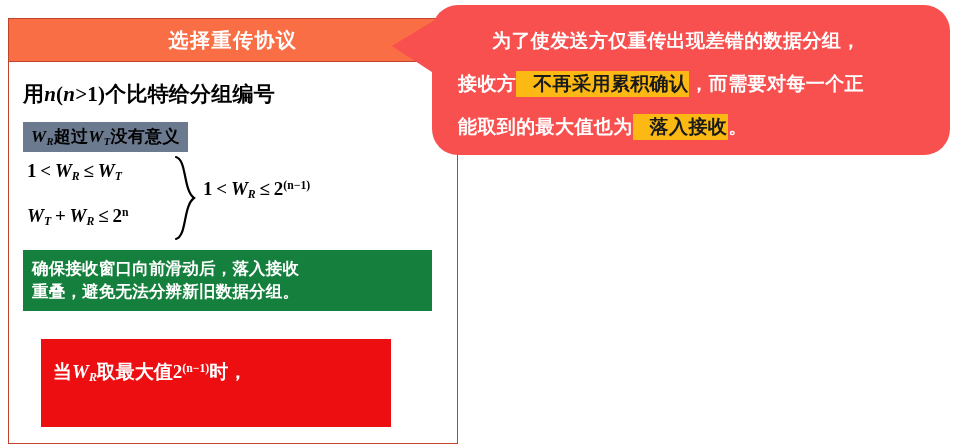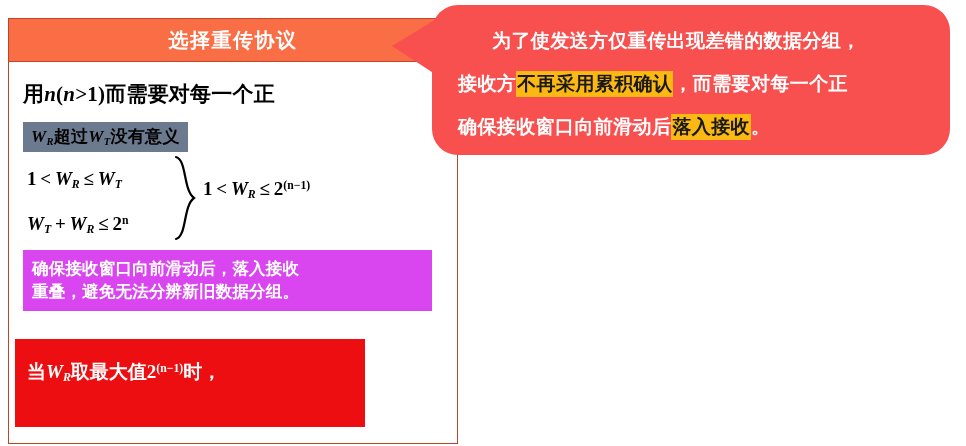--- a/index.html
+++ b/index.html
@@ -102,54 +102,54 @@
     position: absolute;
     left: 6px;
     top: 0;
     width: 150px;
   }
   .formula-line {
     font-size: 19px;
     color: #000000;
     white-space: nowrap;
     height: 42px;
-    line-height: 46px;
+    line-height: 29px;
   }
   .brace-wrap {
     position: absolute;
     left: 152px;
     top: -2px;
     width: 26px;
     height: 88px;
   }
   .formula-result {
     position: absolute;
     left: 182px;
     top: 22px;
     font-size: 19px;
     white-space: nowrap;
     color: #000000;
   }
 
   
   .gray-note {
-    background: #d946ef;
+    background: #15803d;
     color: #ffffff;
     font-size: 16.5px;
     font-weight: bold;
     line-height: 23px;
     padding: 7px 9px 8px 9px;
     margin: 4px 13px 0 2px;
     letter-spacing: 0.2px;
   }
 
   
   .red-box {
     position: absolute;
-    left: 6px;
+    left: 32px;
     top: 320px;
     width: 350px;
     height: 88px;
     background: #ED0E11;
     color: #ffffff;
     padding: 12px 10px 0 12px;
     box-sizing: border-box;
   }
   .red-box-line {
     font-size: 19px;
@@ -189,36 +189,36 @@
     font-size: 19px;
     font-weight: bold;
     line-height: 43px;
     letter-spacing: 0.4px;
   }
   .callout-line { white-space: nowrap; }
   .callout-line.indent { text-indent: 34px; }
   .hl {
     background: #FDB913;
     color: #1A1A1A;
-    padding: 2px 1px 3px 1px;
+    padding: 2px 1px 3px 17px;
   }
 </style>
 </head>
 <body>
 
 <div class="card">
 
   <div class="card-header">
     <span class="card-header-title">选择重传协议</span>
   </div>
 
   <div class="card-body">
 
     <div class="heading-line">
-      <span>用</span><span class="mi">n</span><span class="mo">(</span><span class="mi">n</span><span class="mo">&gt;</span><span class="mn">1</span><span class="mo">)</span><span>而需要对每一个正</span>
+      <span>用</span><span class="mi">n</span><span class="mo">(</span><span class="mi">n</span><span class="mo">&gt;</span><span class="mn">1</span><span class="mo">)</span><span>个比特给分组编号</span>
     </div>
 
     <div>
       <span class="gray-pill"><span class="mi">W</span><span class="sub">R</span><span>超过</span><span class="mi">W</span><span class="sub">T</span><span>没有意义</span></span>
     </div>
 
     <div class="formula-block">
 
       <div class="formula-stack">
         <div class="formula-line"><span class="mn">1</span> <span class="mo">&lt;</span> <span class="mi">W</span><span class="sub">R</span> <span class="mo">≤</span> <span class="mi">W</span><span class="sub">T</span>
@@ -254,15 +254,15 @@
 <div class="callout-tail">
   <svg width="46" height="60" viewBox="0 0 46 60" aria-hidden="true">
     <path d="M46 0 L46 58 L0 28 Z" fill="#F84F4F"></path>
   </svg>
 </div>
 
 <div class="callout">
   <div class="callout-text">
     <div class="callout-line indent"><span>为了使发送方仅重传出现差错的数据分组，</span></div>
     <div class="callout-line"><span>接收方</span><span class="hl">不再采用累积确认</span><span>，而需要对每一个正</span></div>
-    <div class="callout-line"><span>确保接收窗口向前滑动后</span><span class="hl">落入接收</span><span>。</span></div>
+    <div class="callout-line"><span>能取到的最大值也为</span><span class="hl">落入接收</span><span>。</span></div>
   </div>
 </div>
 
 </body></html>

